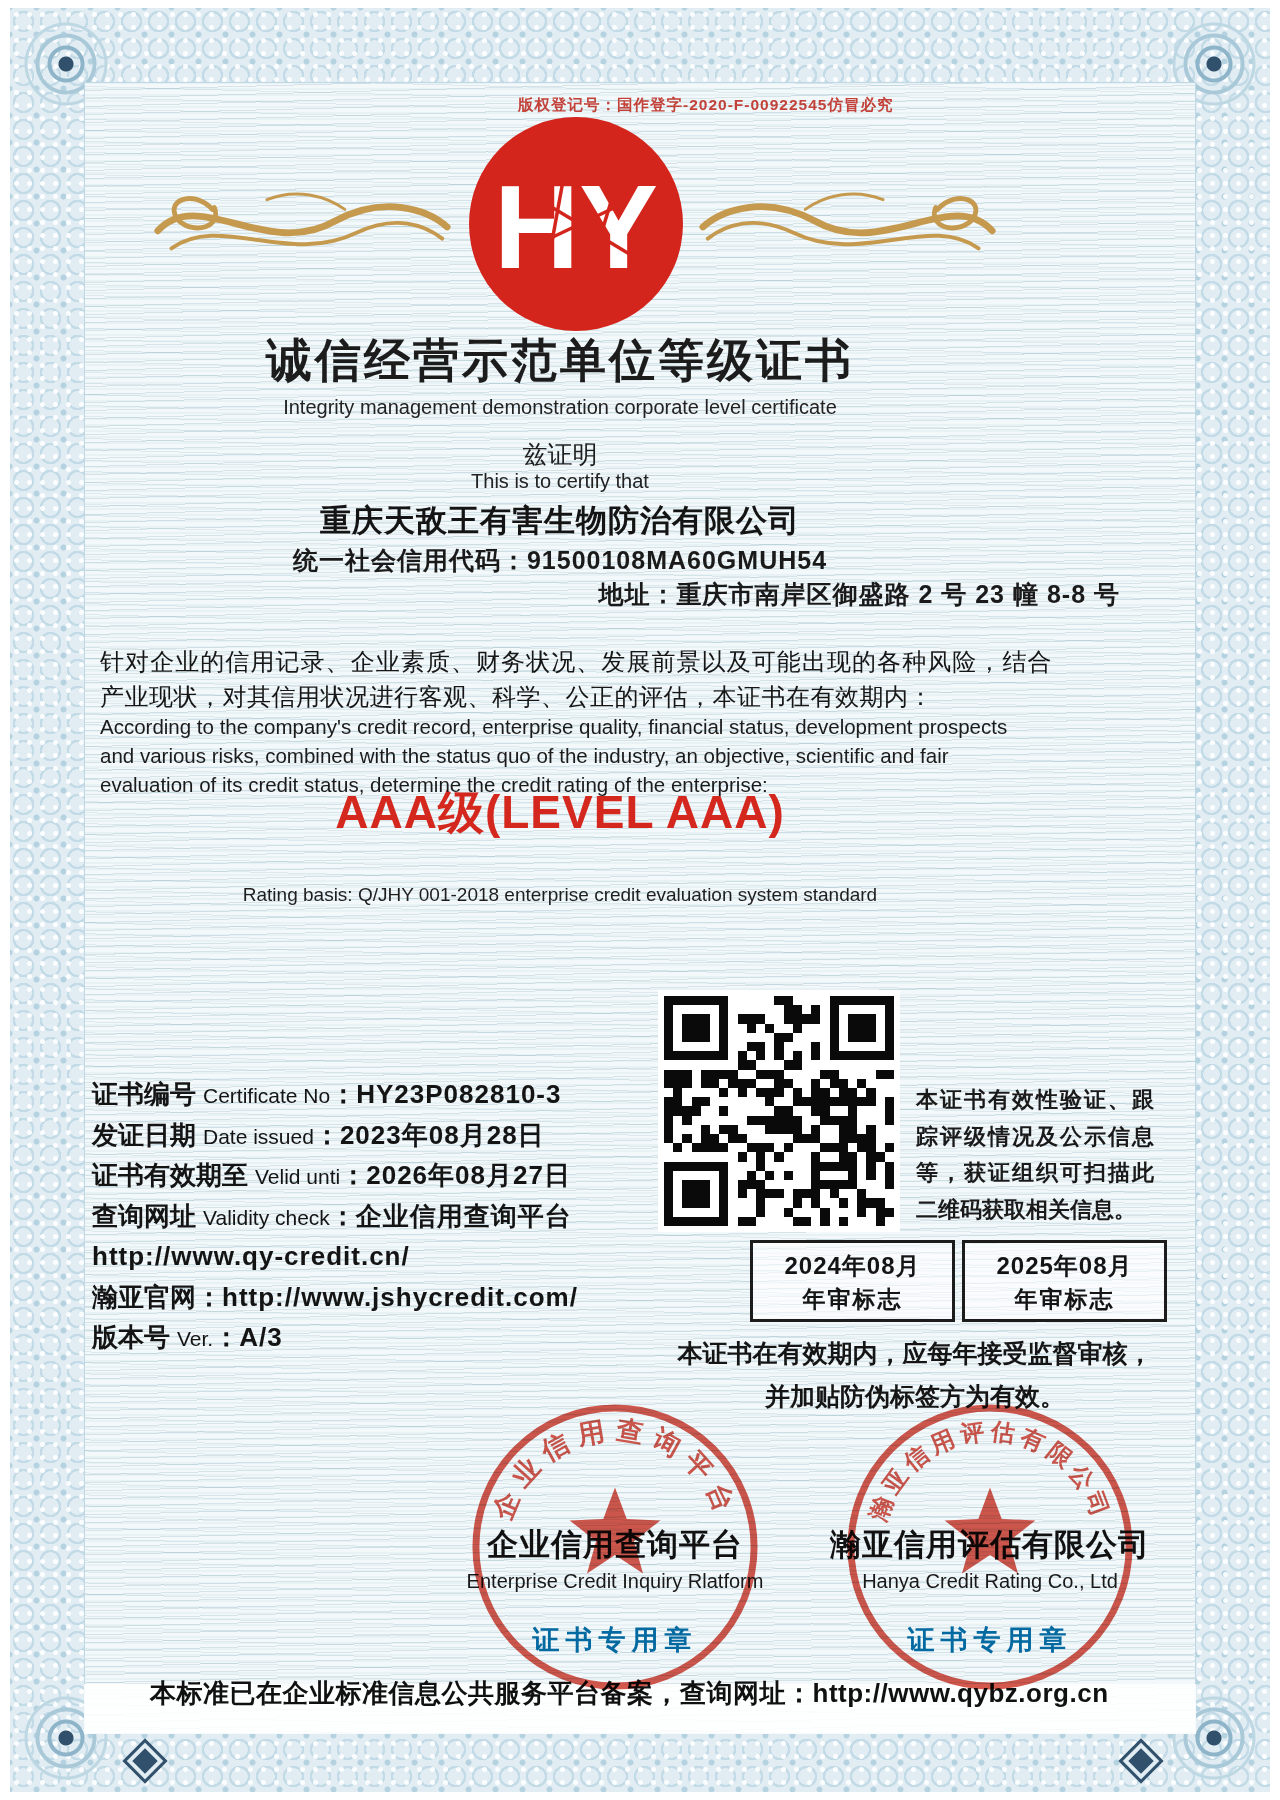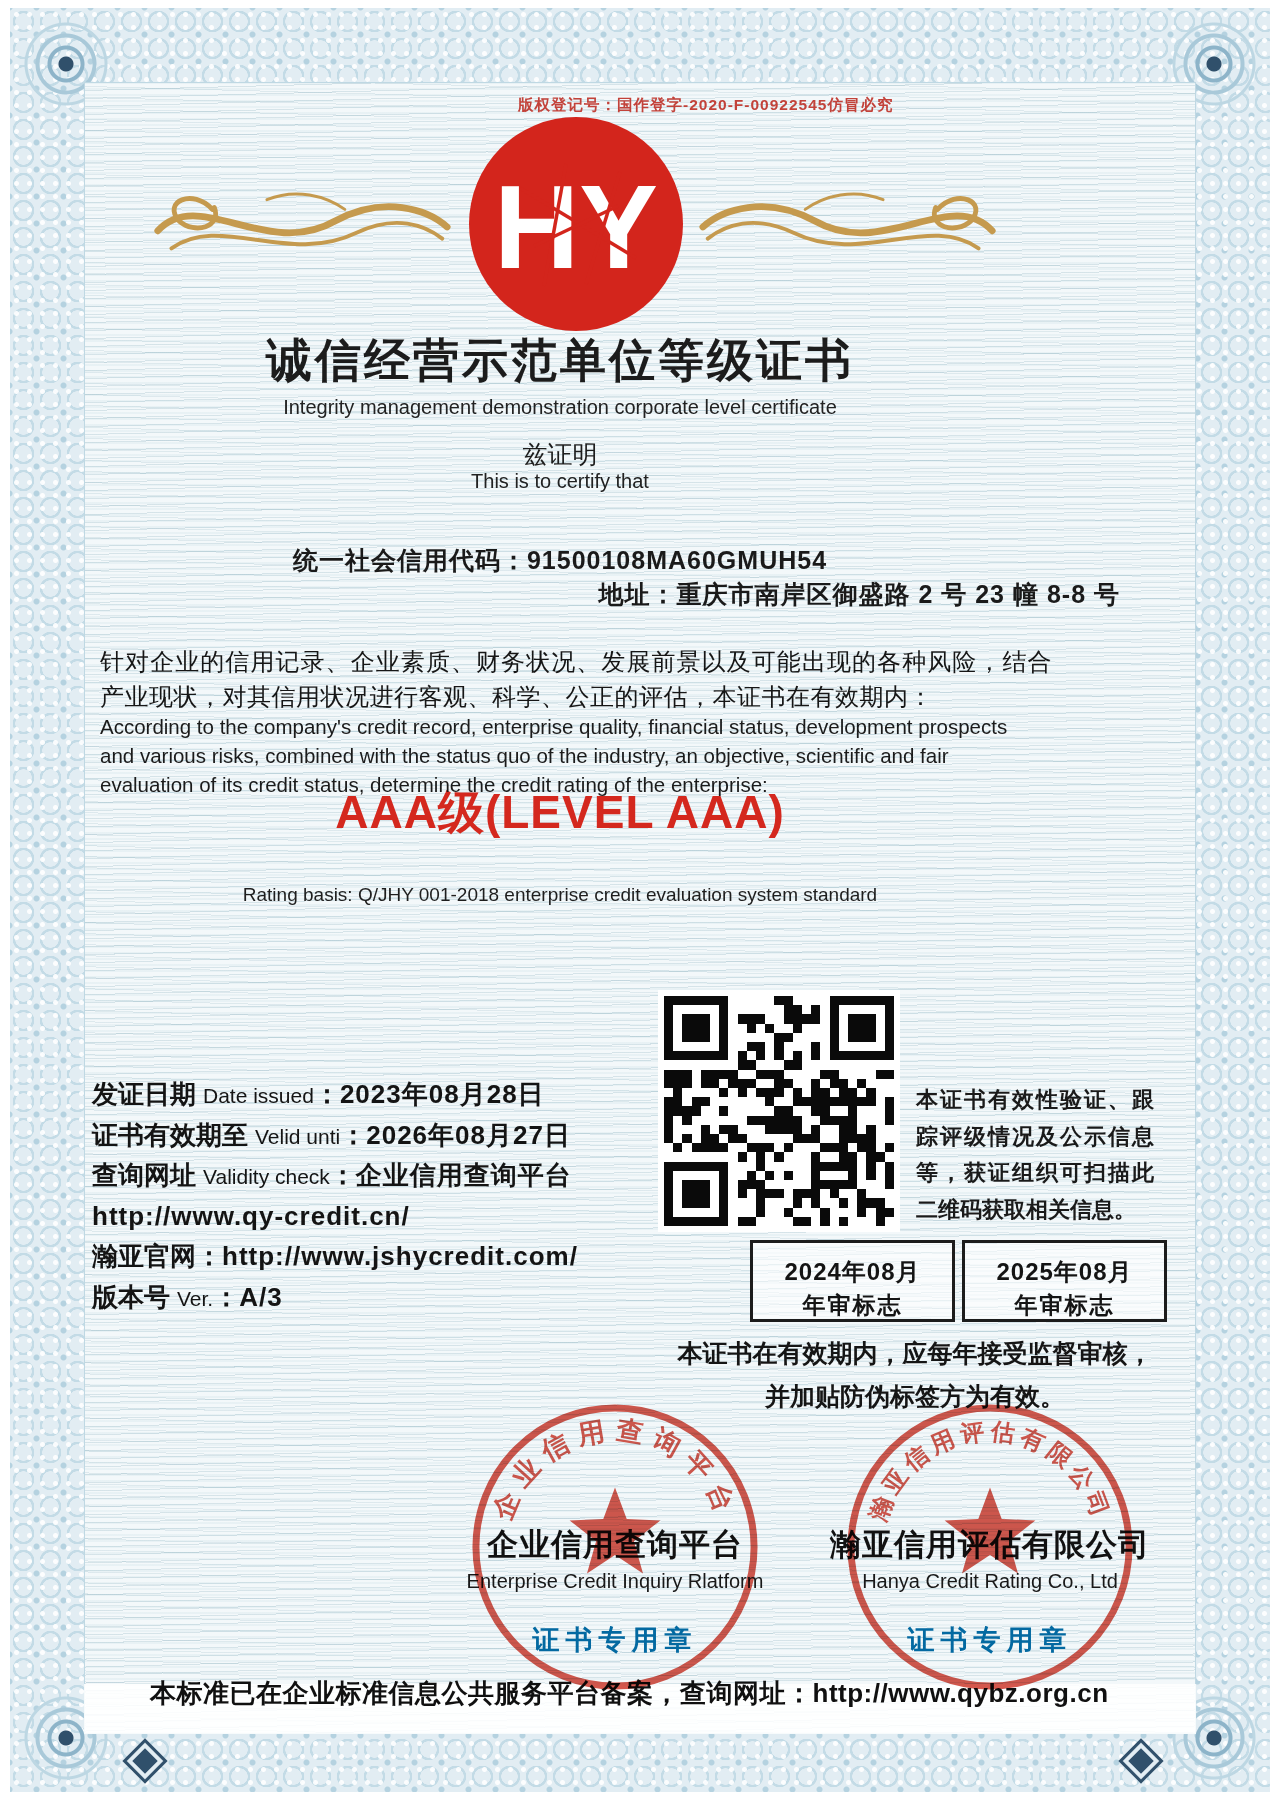--- a/index.html
+++ b/index.html
@@ -73,21 +73,21 @@
   .info-line { white-space:nowrap; line-height:36.5px; color:#141414; }
   .info-line .lcn { font-size:26px; font-weight:600; }
   .info-line .len { font-size:21px; margin-left:7px; }
   .info-line .col { font-size:26px; font-weight:600; }
   .info-line .val { font-size:26px; font-weight:600; letter-spacing:1px; }
 
   .qr-box { left:658px; top:990px; width:242px; height:242px; background:#fff; padding:6px; }
   .qr-box svg { width:100%; height:100%; }
   .qr-note { left:916px; top:1082px; width:238px; font-size:22px; line-height:36.5px; color:#1a1a1a; font-weight:600; text-align:justify; }
 
-  .review-box { top:1240px; width:205px; height:82px; border:3px solid #1c1c1c; background:rgba(255,255,255,.55); text-align:center; padding-top:12px; }
+  .review-box { top:1240px; width:205px; height:82px; border:3px solid #1c1c1c; background:rgba(255,255,255,.55); text-align:center; padding-top:6px; }
   .review-box .l1 { font-size:24px; color:#141414; font-weight:600; line-height:34px; letter-spacing:1px; }
   .review-box .l2 { font-size:23px; color:#141414; font-weight:600; line-height:32px; letter-spacing:2px; }
   .rb1 { left:750px; } .rb2 { left:962px; }
 
   .review-note { left:648px; top:1332px; width:534px; text-align:center; font-size:25px; line-height:43px; font-weight:600; color:#151515; }
 
   .seal-name { width:480px; text-align:center; font-weight:800; font-size:31px; color:#111; letter-spacing:1px; z-index:4; }
   .seal-en { width:480px; text-align:center; font-size:20px; color:#181818; z-index:4; }
   .seal-stamp { width:480px; text-align:center; font-size:27px; font-weight:700; color:#0369a1; letter-spacing:6px; z-index:4; }
   .sg-left { left:375px; } .sg-right { left:750px; }
@@ -140,30 +140,34 @@
       <line x1="98" y1="48" x2="76" y2="170"></line>
       <line x1="152" y1="56" x2="118" y2="168"></line>
       <line x1="66" y1="130" x2="150" y2="90"></line>
     </g>
   </svg>
 
   <div class="abs ctr title">诚信经营示范单位等级证书</div>
   <div class="abs ctr title-en">Integrity management demonstration corporate level certificate</div>
   <div class="abs ctr certify-cn">兹证明</div>
   <div class="abs ctr certify-en">This is to certify that</div>
+  <div class="abs ctr company">重庆天敌王有害生物防治有限公司</div>
   <div class="abs ctr credit-code">统一社会信用代码：91500108MA60GMUH54</div>
   <div class="abs ctr address">地址：重庆市南岸区御盛路 2 号 23 幢 8-8 号</div>
 
   <div class="abs body-cn">针对企业的信用记录、企业素质、财务状况、发展前景以及可能出现的各种风险，结合产业现状，对其信用状况进行客观、科学、公正的评估，本证书在有效期内：</div>
   <div class="abs ctr level">AAA级(LEVEL AAA)</div>
 
   <div class="abs body-en">According to the company's credit record, enterprise quality, financial status, development prospects and various risks, combined with the status quo of the industry, an objective, scientific and fair evaluation of its credit status, determine the credit rating of the enterprise:</div>
   <div class="abs ctr basis-en">Rating basis: Q/JHY 001-2018 enterprise credit evaluation system standard</div>
 
   <div class="abs info-block">
+    <div class="info-line">
+      <span class="lcn">证书编号</span><span class="len">Certificate No</span><span class="col">：</span><span class="val">HY23P082810-3</span>
+    </div>
     <div class="info-line">
       <span class="lcn">发证日期</span><span class="len">Date issued</span><span class="col">：</span><span class="val">2023年08月28日</span>
     </div>
     <div class="info-line">
       <span class="lcn">证书有效期至</span><span class="len">Velid unti</span><span class="col">：</span><span class="val">2026年08月27日</span>
     </div>
     <div class="info-line">
       <span class="lcn">查询网址</span><span class="len">Validity check</span><span class="col">：</span><span class="val">企业信用查询平台</span>
     </div>
     <div class="info-line">

